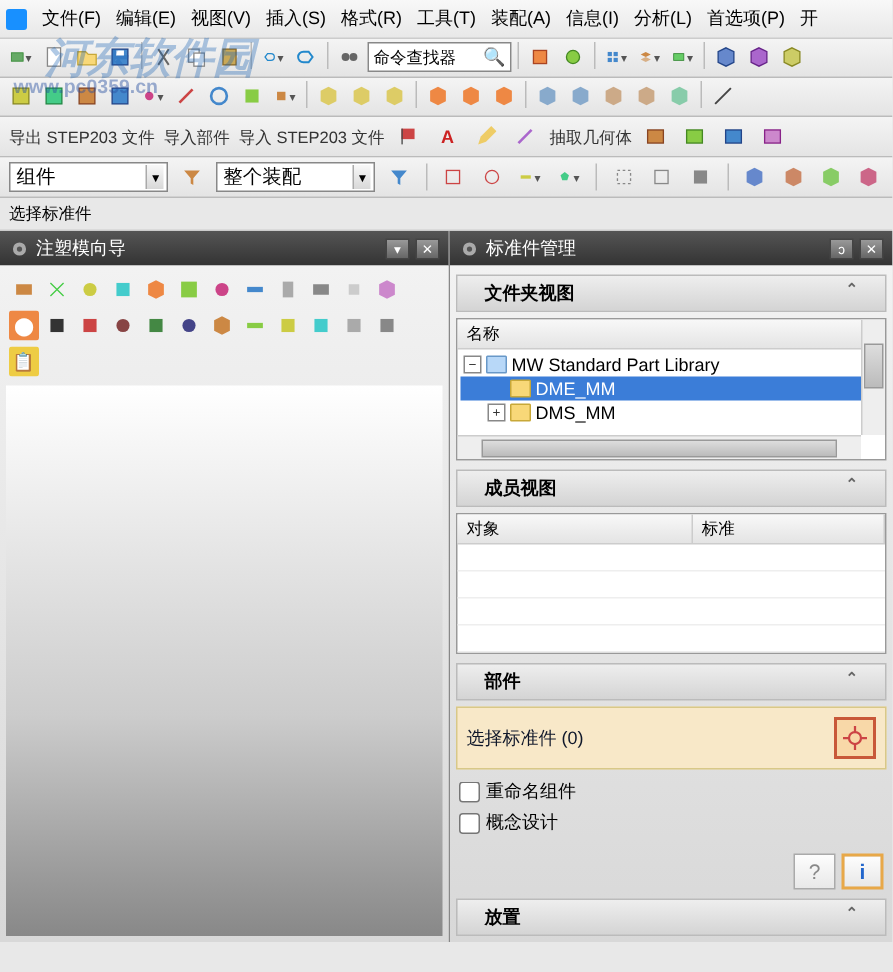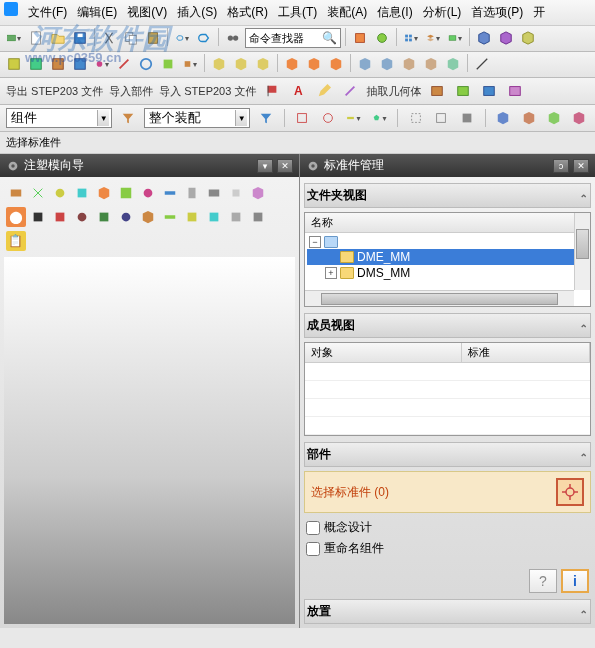--- a/index.html
+++ b/index.html
@@ -1,21 +1,21 @@
 <!DOCTYPE html>
 <html><head>
 <meta charset="utf-8">
 <style>
 *{box-sizing:border-box;margin:0;padding:0;font-family:"Microsoft YaHei",SimSun,Arial,sans-serif;font-size:12px;user-select:none}
 body{width:595px;height:648px;background:#e8e8e8;overflow:hidden;position:relative}
-.menubar{display:flex;background:linear-gradient(#f8f8f8,#e8e8e8);border-bottom:1px solid #ccc;padding:2px 4px;gap:2px;align-items:flex-start}
+.menubar{display:flex;background:linear-gradient(#f8f8f8,#e8e8e8);border-bottom:1px solid #ccc;padding:2px 4px;gap:2px;align-items:center}
 .menubar .mi{padding:2px 4px;cursor:pointer}
 .appicon{width:14px;height:14px;background:#1890ff;border-radius:2px;display:inline-block;margin-right:4px}
 .watermark{position:absolute;top:20px;left:30px;font-size:28px;font-weight:bold;color:rgba(30,100,180,.35);font-style:italic;z-index:100;pointer-events:none}
-.watermark2{position:absolute;top:50px;left:25px;font-size:13px;font-weight:bold;color:rgba(40,80,160,.45);z-index:100;pointer-events:none}
+.watermark2{position:absolute;top:50px;left:9px;font-size:13px;font-weight:bold;color:rgba(40,80,160,.45);z-index:100;pointer-events:none}
 .toolbar{display:flex;background:linear-gradient(#f4f4f4,#e4e4e4);border-bottom:1px solid #bbb;padding:2px 4px;gap:2px;align-items:flex-start;height:26px;flex-wrap:nowrap;overflow:hidden}
 .tbtn{width:20px;height:20px;display:flex;align-items:center;justify-content:center;cursor:pointer;border:1px solid transparent;border-radius:2px}
 .tbtn svg{width:14px;height:14px}
 .sep{width:1px;height:18px;background:#bbb;margin:0 2px}
 .dd{display:flex;align-items:center;padding:0 2px}
 .dd::after{content:"▾";font-size:8px;margin-left:1px;color:#555}
 .txtbar{display:flex;align-items:center;gap:6px;padding:3px 6px;background:linear-gradient(#f4f4f4,#e4e4e4);border-bottom:1px solid #bbb}
 .txtbar span.lbl{font-size:11px;color:#333}
 .combo{display:inline-flex;align-items:center;background:#fff;border:1px solid #888;height:20px;padding:0 2px}
 .combo input{border:none;outline:none;font-size:13px;width:100%;padding:0 2px;background:transparent}
@@ -24,21 +24,21 @@
 .maincols{display:flex;height:calc(100% - 174px)}
 .leftcol{width:300px;display:flex;flex-direction:column;border-right:1px solid #888}
 .rightcol{flex:1;display:flex;flex-direction:column;background:#e8e8e8}
 .panelhdr{display:flex;align-items:center;background:linear-gradient(#555,#333);color:#fff;padding:3px 6px;font-size:12px;gap:4px}
 .panelhdr .gear{width:14px;height:14px}
 .panelhdr .ttl{flex:1}
 .panelhdr .pbtn{width:16px;height:14px;background:linear-gradient(#999,#666);border:1px solid #444;display:flex;align-items:center;justify-content:center;font-size:9px;cursor:pointer;color:#fff}
 .panelbody{background:linear-gradient(#f2f2f2,#d8d8d8);flex:1;padding:4px;display:flex;flex-direction:column;overflow:hidden}
 .miniTB{display:flex;gap:2px;padding:2px;flex-wrap:wrap}
 .leftView{flex:1;background:linear-gradient(180deg,#fff 0%,#ccc 60%,#888 100%);margin-top:4px}
-.section-hdr{display:flex;align-items:flex-end;background:linear-gradient(#eee,#d4d4d4);border:1px solid #bbb;padding:3px 2px;font-weight:bold;font-size:12px;margin-top:2px}
+.section-hdr{display:flex;align-items:flex-start;background:linear-gradient(#eee,#d4d4d4);border:1px solid #bbb;padding:3px 18px;font-weight:bold;font-size:12px;margin-top:2px}
 .section-hdr .exp{margin-left:auto;font-size:10px;color:#666}
 .treebox{background:#fff;border:1px solid #999;margin:4px 0;height:110px;position:relative;overflow:hidden}
 .treehdr{background:linear-gradient(#f8f8f8,#e4e4e4);border-bottom:1px solid #ccc;padding:2px 6px;font-size:11px}
 .treerows{padding:2px}
 .trow{display:flex;align-items:center;padding:1px 2px;gap:3px;font-size:11px;font-family:monospace}
 .trow.sel{background:#3b7dd8;color:#fff}
 .trow .tg{width:12px;height:12px;border:1px solid #888;display:flex;align-items:center;justify-content:center;font-size:9px;background:#fff;color:#333;cursor:pointer}
 .fico{width:14px;height:12px;background:#f8d878;border:1px solid #c8a838;border-radius:1px}
 .fico.lib{background:#b8d8f8;border-color:#6898c8}
 .scrollb{position:absolute;right:0;top:0;bottom:16px;width:16px;background:#eee;border-left:1px solid #ccc}
@@ -587,20 +587,21 @@
       <div class="section-hdr">
         <span>文件夹视图</span>
           <span class="exp">⌃</span>
       </div>
       <div class="treebox">
         <div class="treehdr">名称</div>
         <div class="treerows">
           <div class="trow">
             <span class="tg">−</span>
             <span class="fico lib"></span>
+            <span>MW Standard Part Library</span>
           </div>
           <div class="trow sel" style="padding-left:18px">
             <span style="width:12px"></span>
             <span class="fico"></span>
             <span>DME_MM</span>
           </div>
           <div class="trow" style="padding-left:18px">
             <span class="tg">+</span>
             <span class="fico"></span>
             <span>DMS_MM</span>
@@ -630,36 +631,36 @@
           <div class="tr"></div>
           <div class="tr"></div>
         </div>
       </div>
 
       <div class="section-hdr">
         <span>部件</span>
           <span class="exp">⌃</span>
       </div>
       <div class="partsec">
-        <span style="color:#c2410c">选择标准件 (0)</span>
+        <span style="color:#0f172a">选择标准件 (0)</span>
         <span class="picon">
             <svg viewBox="0 0 18 18">
               <circle cx="9" cy="9" r="4" fill="none" stroke="#c44" stroke-width="1.5"></circle>
               <path d="M9 1v4M9 13v4M1 9h4M13 9h4" stroke="#c44" stroke-width="1.5"></path>
             </svg>
           </span>
       </div>
       <div class="checks">
         <label>
             <input type="checkbox" style="">
-            <span>概念设计</span>
+            <span>重命名组件</span>
           </label>
         <label>
             <input type="checkbox" style="">
-            <span>重命名组件</span>
+            <span>概念设计</span>
           </label>
       </div>
       <div class="bottomBtns">
         <span class="bb" style="color:#888;font-size:14px">?</span>
         <span class="bb hl" style="color:#26c;font-weight:bold;font-size:14px">i</span>
       </div>
 
       <div class="section-hdr">
         <span>放置</span>
           <span class="exp">⌃</span>

